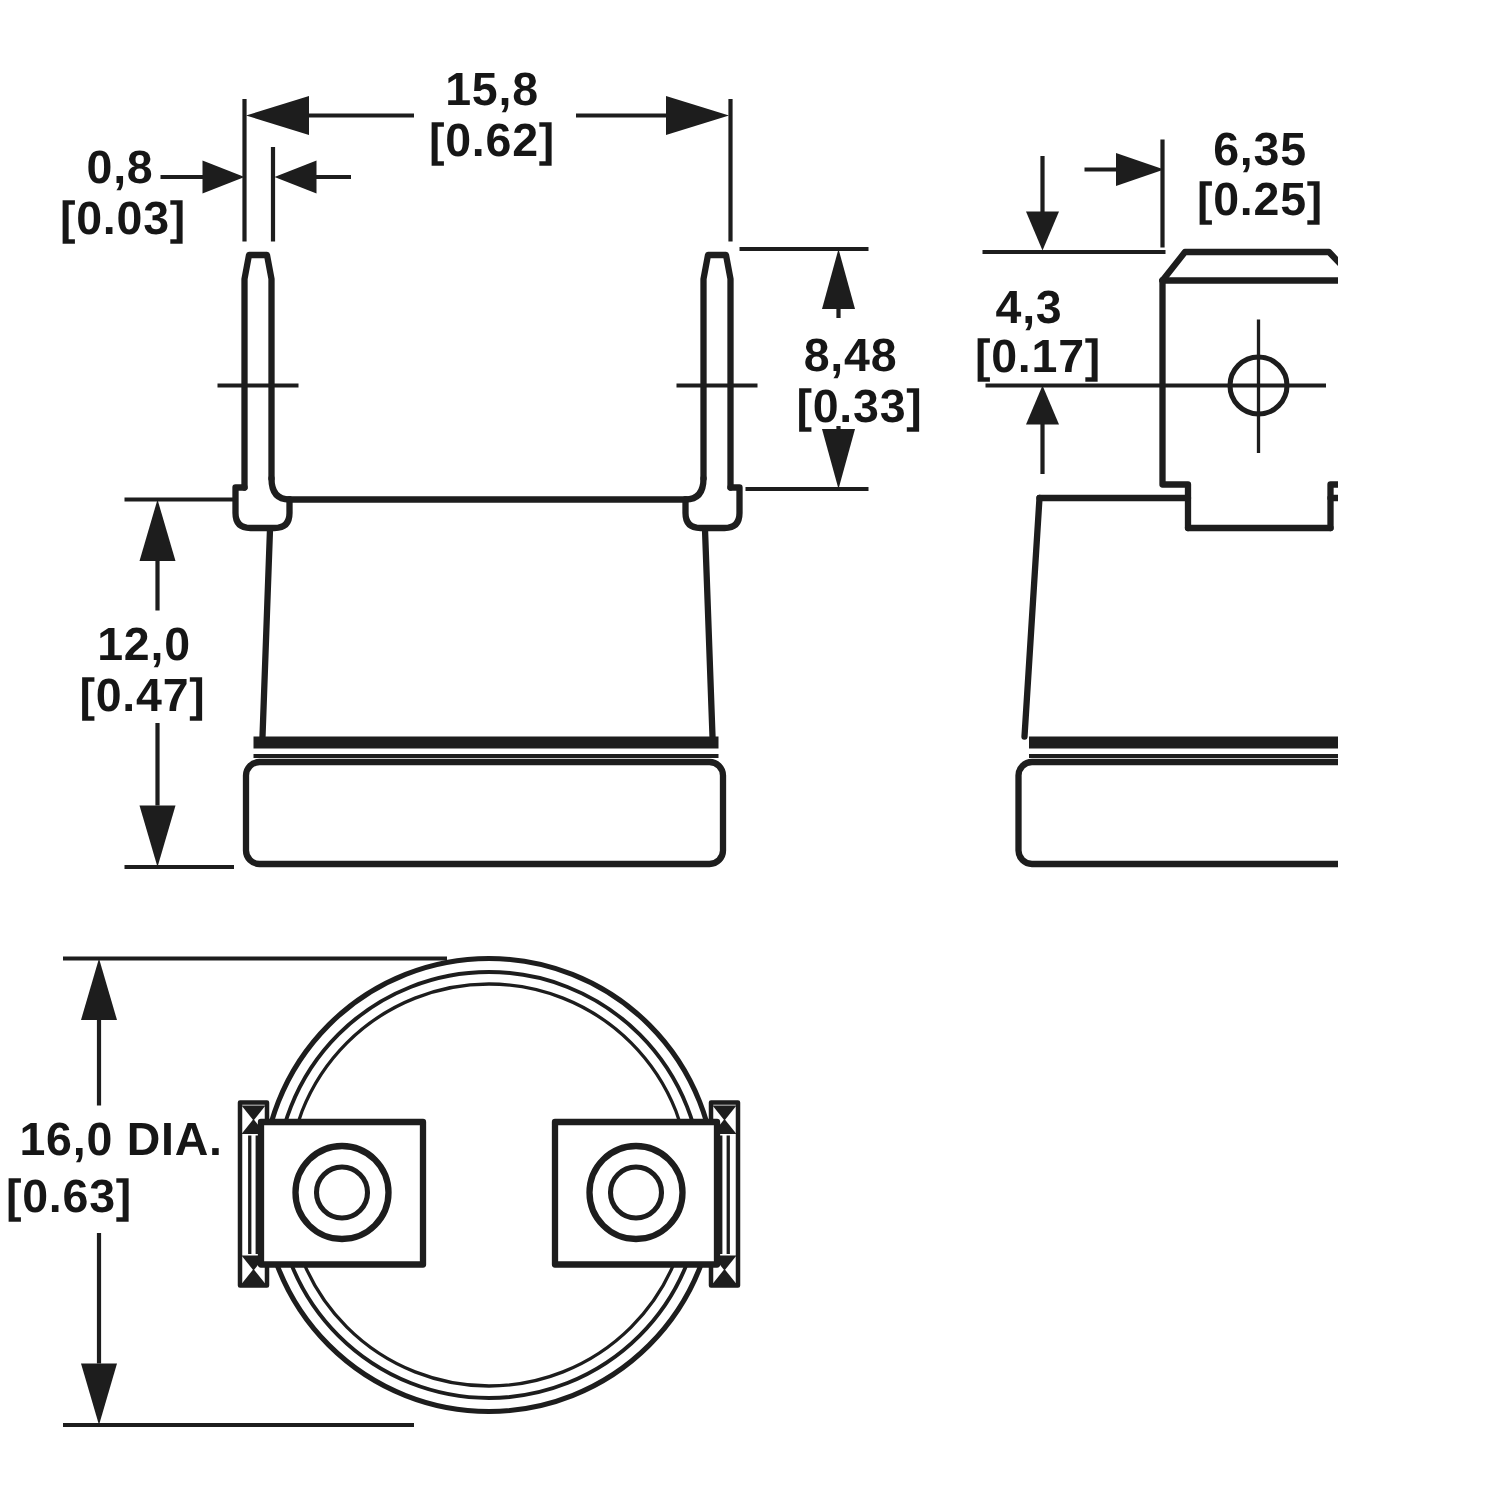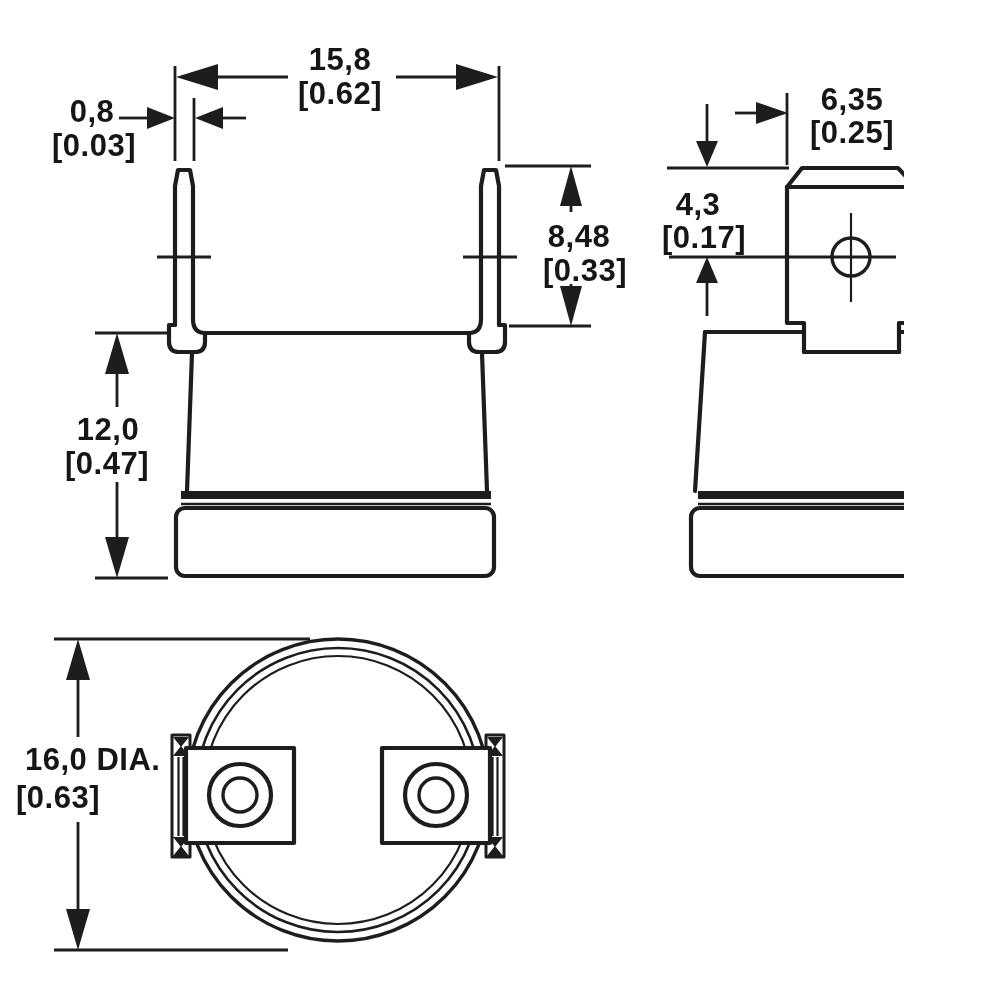--- a/index.html
+++ b/index.html
@@ -6,21 +6,20 @@
     margin: 0;
     padding: 0;
     background: #ffffff;
   }
   .canvas {
     position: relative;
     width: 892px;
     height: 1000px;
     background: #ffffff;
     overflow: hidden;
-    padding-left: 12px;
   }
   svg { display: block; }
   .ol   { fill: none; stroke: #1d1d1d; stroke-width: 4.2; stroke-linejoin: round; stroke-linecap: round; }
   .olt  { fill: none; stroke: #1d1d1d; stroke-width: 3.4; stroke-linejoin: round; stroke-linecap: round; }
   .wfill{ fill: #ffffff; stroke: #1d1d1d; stroke-width: 4.2; stroke-linejoin: round; }
   .wfill3{ fill: #ffffff; stroke: #1d1d1d; stroke-width: 3; stroke-linejoin: round; }
   .dim  { fill: none; stroke: #1d1d1d; stroke-width: 2.8; stroke-linecap: butt; }
   .dim2 { fill: none; stroke: #1d1d1d; stroke-width: 2.2; stroke-linecap: butt; }
   .rim8 { fill: none; stroke: #1d1d1d; stroke-width: 8; }
   .rim25{ fill: none; stroke: #1d1d1d; stroke-width: 2.6; }

